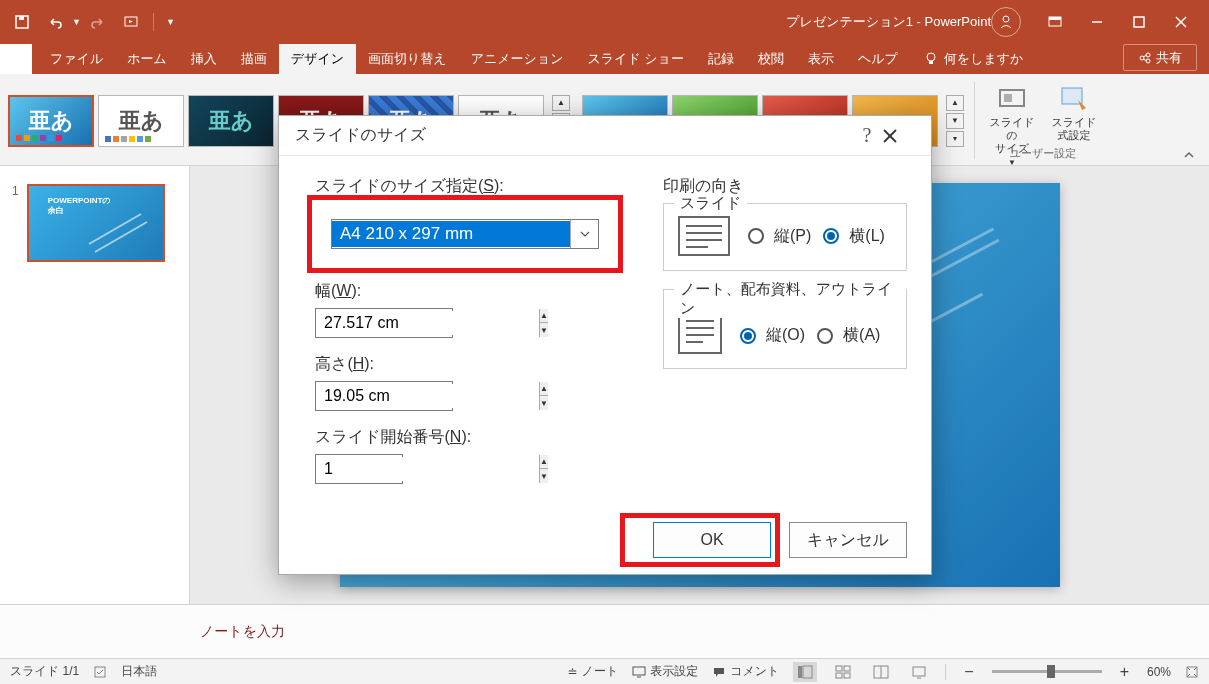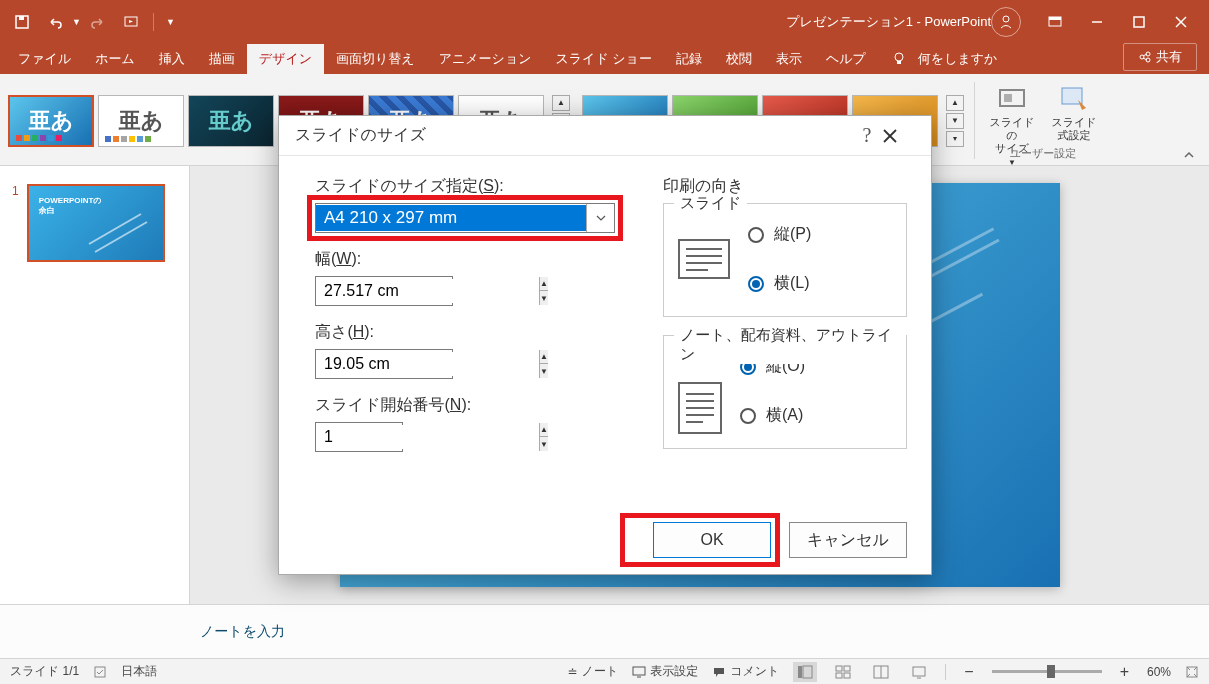--- a/index.html
+++ b/index.html
@@ -7,24 +7,24 @@
 
 .titlebar { height: 44px; background: #b7472a; display: flex; align-items: center; color: #fff; padding: 0 8px; }
 .titlebar .qat { display: flex; gap: 4px; align-items: center; }
 .titlebar .qat-btn { width: 28px; height: 28px; display: flex; align-items: center; justify-content: center; border-radius: 3px; }
 .titlebar .qat-sep { width: 1px; height: 18px; background: rgba(255,255,255,0.3); margin: 0 4px; }
 .titlebar .title { flex: 1; text-align: right; font-size: 13px; }
 .titlebar .win-controls { display: flex; gap: 2px; align-items: center; }
 .titlebar .account { width: 30px; height: 30px; border: 1px solid rgba(255,255,255,0.5); border-radius: 50%; display: flex; align-items: center; justify-content: center; margin-right: 12px; }
 .titlebar .win-btn { width: 40px; height: 32px; display: flex; align-items: center; justify-content: center; }
 
-.ribbon-tabs { height: 30px; background: #b7472a; display: flex; align-items: flex-end; padding-left: 6px; }
+.ribbon-tabs { height: 30px; background: #b7472a; display: flex; padding-left: 6px; margin-left: 32px; }
 .ribbon-tab { padding: 6px 12px; color: #fff; font-size: 13px; cursor: pointer; }
-.ribbon-tab.active { background: #f3f3f3; color: #b91c1c; }
-.ribbon-tabs .tell-me { display: flex; align-items: center; color: #fff; padding: 6px 14px; gap: 12px; }
+.ribbon-tab.active { background: #f3f3f3; color: #000000; }
+.ribbon-tabs .tell-me { display: flex; align-items: center; color: #fff; padding: 6px 14px; gap: 6px; }
 .ribbon-tabs .share { margin-left: auto; padding: 4px 14px; color: #fff; display: flex; align-items: center; gap: 4px; border: 1px solid rgba(255,255,255,0.4); margin-right: 12px; margin-bottom: 3px; border-radius: 2px; }
 
 .ribbon { height: 92px; background: #f3f3f3; border-bottom: 1px solid #d4d4d4; display: flex; align-items: stretch; padding: 4px 8px 2px 8px; }
 .theme-gallery { display: flex; gap: 4px; align-items: center; }
 .theme-thumb { width: 86px; height: 52px; border: 1px solid #b8b8b8; display: flex; align-items: center; justify-content: center; font-size: 18px; position: relative; }
 .theme-thumb.selected { border: 2px solid #d35027; }
 .theme-thumb .aa { font-size: 22px; font-weight: bold; }
 .theme-thumb .dots { position: absolute; bottom: 4px; left: 6px; display: flex; gap: 2px; }
 .theme-thumb .dot { width: 6px; height: 6px; }
 .variant-gallery { display: flex; gap: 4px; margin-left: 12px; align-items: center; }
@@ -35,28 +35,28 @@
 .ribbon-btn-v .icon { width: 32px; height: 32px; }
 .ribbon-group-label { position: absolute; bottom: 2px; font-size: 11px; color: #666; width: 100%; text-align: center; }
 .ribbon-right-group { position: relative; padding-bottom: 16px; }
 .ribbon .collapse { margin-left: auto; align-self: flex-end; padding: 2px 6px; }
 
 .workspace { display: flex; height: calc(684px - 44px - 30px - 92px - 54px - 26px); background: #eaeaea; }
 .thumb-pane { width: 190px; background: #fff; border-right: 1px solid #d4d4d4; padding: 18px 12px; }
 .thumb-item { display: flex; gap: 8px; }
 .thumb-num { font-size: 12px; color: #b7472a; }
 .thumb-slide { width: 138px; height: 78px; border: 2px solid #d35027; background: linear-gradient(135deg, #3bb2e8, #1e7bb8); position: relative; }
-.thumb-slide .txt { position: absolute; top: 10px; left: 10px; color: #fff; font-size: 8px; font-weight: bold; line-height: 1.3; }
+.thumb-slide .txt { position: absolute; top: 10px; left: 19px; color: #fff; font-size: 8px; font-weight: bold; line-height: 1.3; }
 .thumb-slide .line { position: absolute; width: 60px; height: 2px; background: rgba(255,255,255,0.6); transform: rotate(-30deg); top: 42px; left: 56px; }
 
 .canvas-area { flex: 1; display: flex; align-items: center; justify-content: center; position: relative; overflow: hidden; }
 .slide-canvas { width: 720px; height: 404px; background: linear-gradient(135deg, #5cc5ec, #1870b2); box-shadow: 0 2px 10px rgba(0,0,0,0.25); position: relative; }
 .slide-canvas .dline { position: absolute; width: 360px; height: 3px; background: rgba(255,255,255,0.35); }
 
-.notes-bar { height: 54px; background: #fcfcfc; border-top: 1px solid #d4d4d4; display: flex; align-items: center; padding-left: 200px; color: #0c4a6e; font-size: 14px; }
+.notes-bar { height: 54px; background: #fcfcfc; border-top: 1px solid #d4d4d4; display: flex; align-items: center; padding-left: 200px; color: #7f1d1d; font-size: 14px; }
 
 .statusbar { height: 26px; background: #f3f3f3; border-top: 1px solid #d4d4d4; display: flex; align-items: center; padding: 0 10px; gap: 14px; font-size: 12px; color: #444; }
 .statusbar .spacer { flex: 1; }
 .statusbar .status-btn { display: flex; align-items: center; gap: 4px; }
 .statusbar .view-btn { width: 24px; height: 20px; display: flex; align-items: center; justify-content: center; }
 .statusbar .view-btn.active { background: #d8d8d8; }
 .statusbar .zoom-slider { width: 110px; height: 3px; background: #aaa; position: relative; }
 .statusbar .zoom-slider::after { content:""; position:absolute; left: 50%; top: -5px; width: 8px; height: 13px; background:#666; }
 
 
@@ -66,35 +66,35 @@
 .dlg-help { width: 32px; text-align: center; font-size: 20px; color: #555; font-family: Georgia, serif; }
 .dlg-close { width: 32px; text-align: center; }
 .dlg-close svg { width: 14px; height: 14px; }
 .dialog-body { display: flex; padding: 20px 24px 12px 24px; gap: 36px; height: calc(100% - 40px - 60px); }
 .dlg-col { flex: 1; margin-left: 12px; }
 .dlg-label { font-size: 16px; margin-bottom: 6px; }
 .dlg-label .ul { text-decoration: underline; }
 .dlg-drop { display: flex; align-items: center; border: 1px solid #7a7a7a; height: 30px; }
 .dlg-drop .sel { flex: 1; background: #0078d7; color: #fff; padding: 3px 8px; font-size: 17px; }
 .dlg-drop .caret { width: 28px; display: flex; align-items: center; justify-content: center; border-left: 1px solid #aaa; height: 100%; }
-.highlight-red { border: 5px solid #e8171e; padding: 3px; margin: -8px; }
+.highlight-red { border: 5px solid #e8171e; padding: 19px; margin: -8px; }
 .dlg-spin { display: flex; align-items: center; border: 1px solid #7a7a7a; width: 138px; height: 30px; }
 .dlg-spin input { border: none; flex: 1; padding: 3px 8px; font-size: 16px; outline: none; }
 .dlg-spin .spinbtns { width: 22px; display: flex; flex-direction: column; border-left: 1px solid #aaa; }
 .dlg-spin .spinbtns div { height: 14px; display: flex; align-items: center; justify-content: center; font-size: 8px; background: #efefef; }
 .dlg-spin .spinbtns div:first-child { border-bottom: 1px solid #aaa; }
 .dlg-field { margin-top: 16px; }
 
 .fieldset { border: 1px solid #ccc; padding: 12px 14px 14px 14px; margin-top: 6px; position: relative; }
 .fieldset .legend { position: absolute; top: -10px; left: 10px; background: #fff; padding: 0 6px; font-size: 15px; }
 .radio-row { display: flex; align-items: center; gap: 10px; margin: 8px 0; font-size: 16px; }
 .page-icon { width: 44px; height: 52px; border: 2px solid #666; display: flex; flex-direction: column; justify-content: center; gap: 5px; padding: 6px; flex-shrink: 0; }
 .page-icon.landscape { width: 52px; height: 40px; }
 .page-icon .l { height: 2px; background: #666; }
-.radio-opts { display: flex; flex-direction: column; gap: 12px; }
+.radio-opts { display: flex; flex-direction: row; gap: 12px; }
 .radio { width: 16px; height: 16px; border: 2px solid #555; border-radius: 50%; display: inline-flex; align-items: center; justify-content: center; }
 .radio.checked { border-color: #0063b1; }
 .radio.checked::after { content: ""; width: 8px; height: 8px; background: #0063b1; border-radius: 50%; }
 
 .dialog-buttons { position: absolute; bottom: 16px; right: 24px; display: flex; gap: 18px; }
 .dlg-btn { width: 118px; height: 36px; border: 1px solid #888; background: #fdfdfd; font-size: 16px; display: flex; align-items: center; justify-content: center; }
 .dlg-btn.default { border: 1px solid #0078d7; margin-left: 24px; }
 .ok-highlight { border: 5px solid #e8171e; padding: 4px; margin: -9px; }
 
 svg { display: block; }

